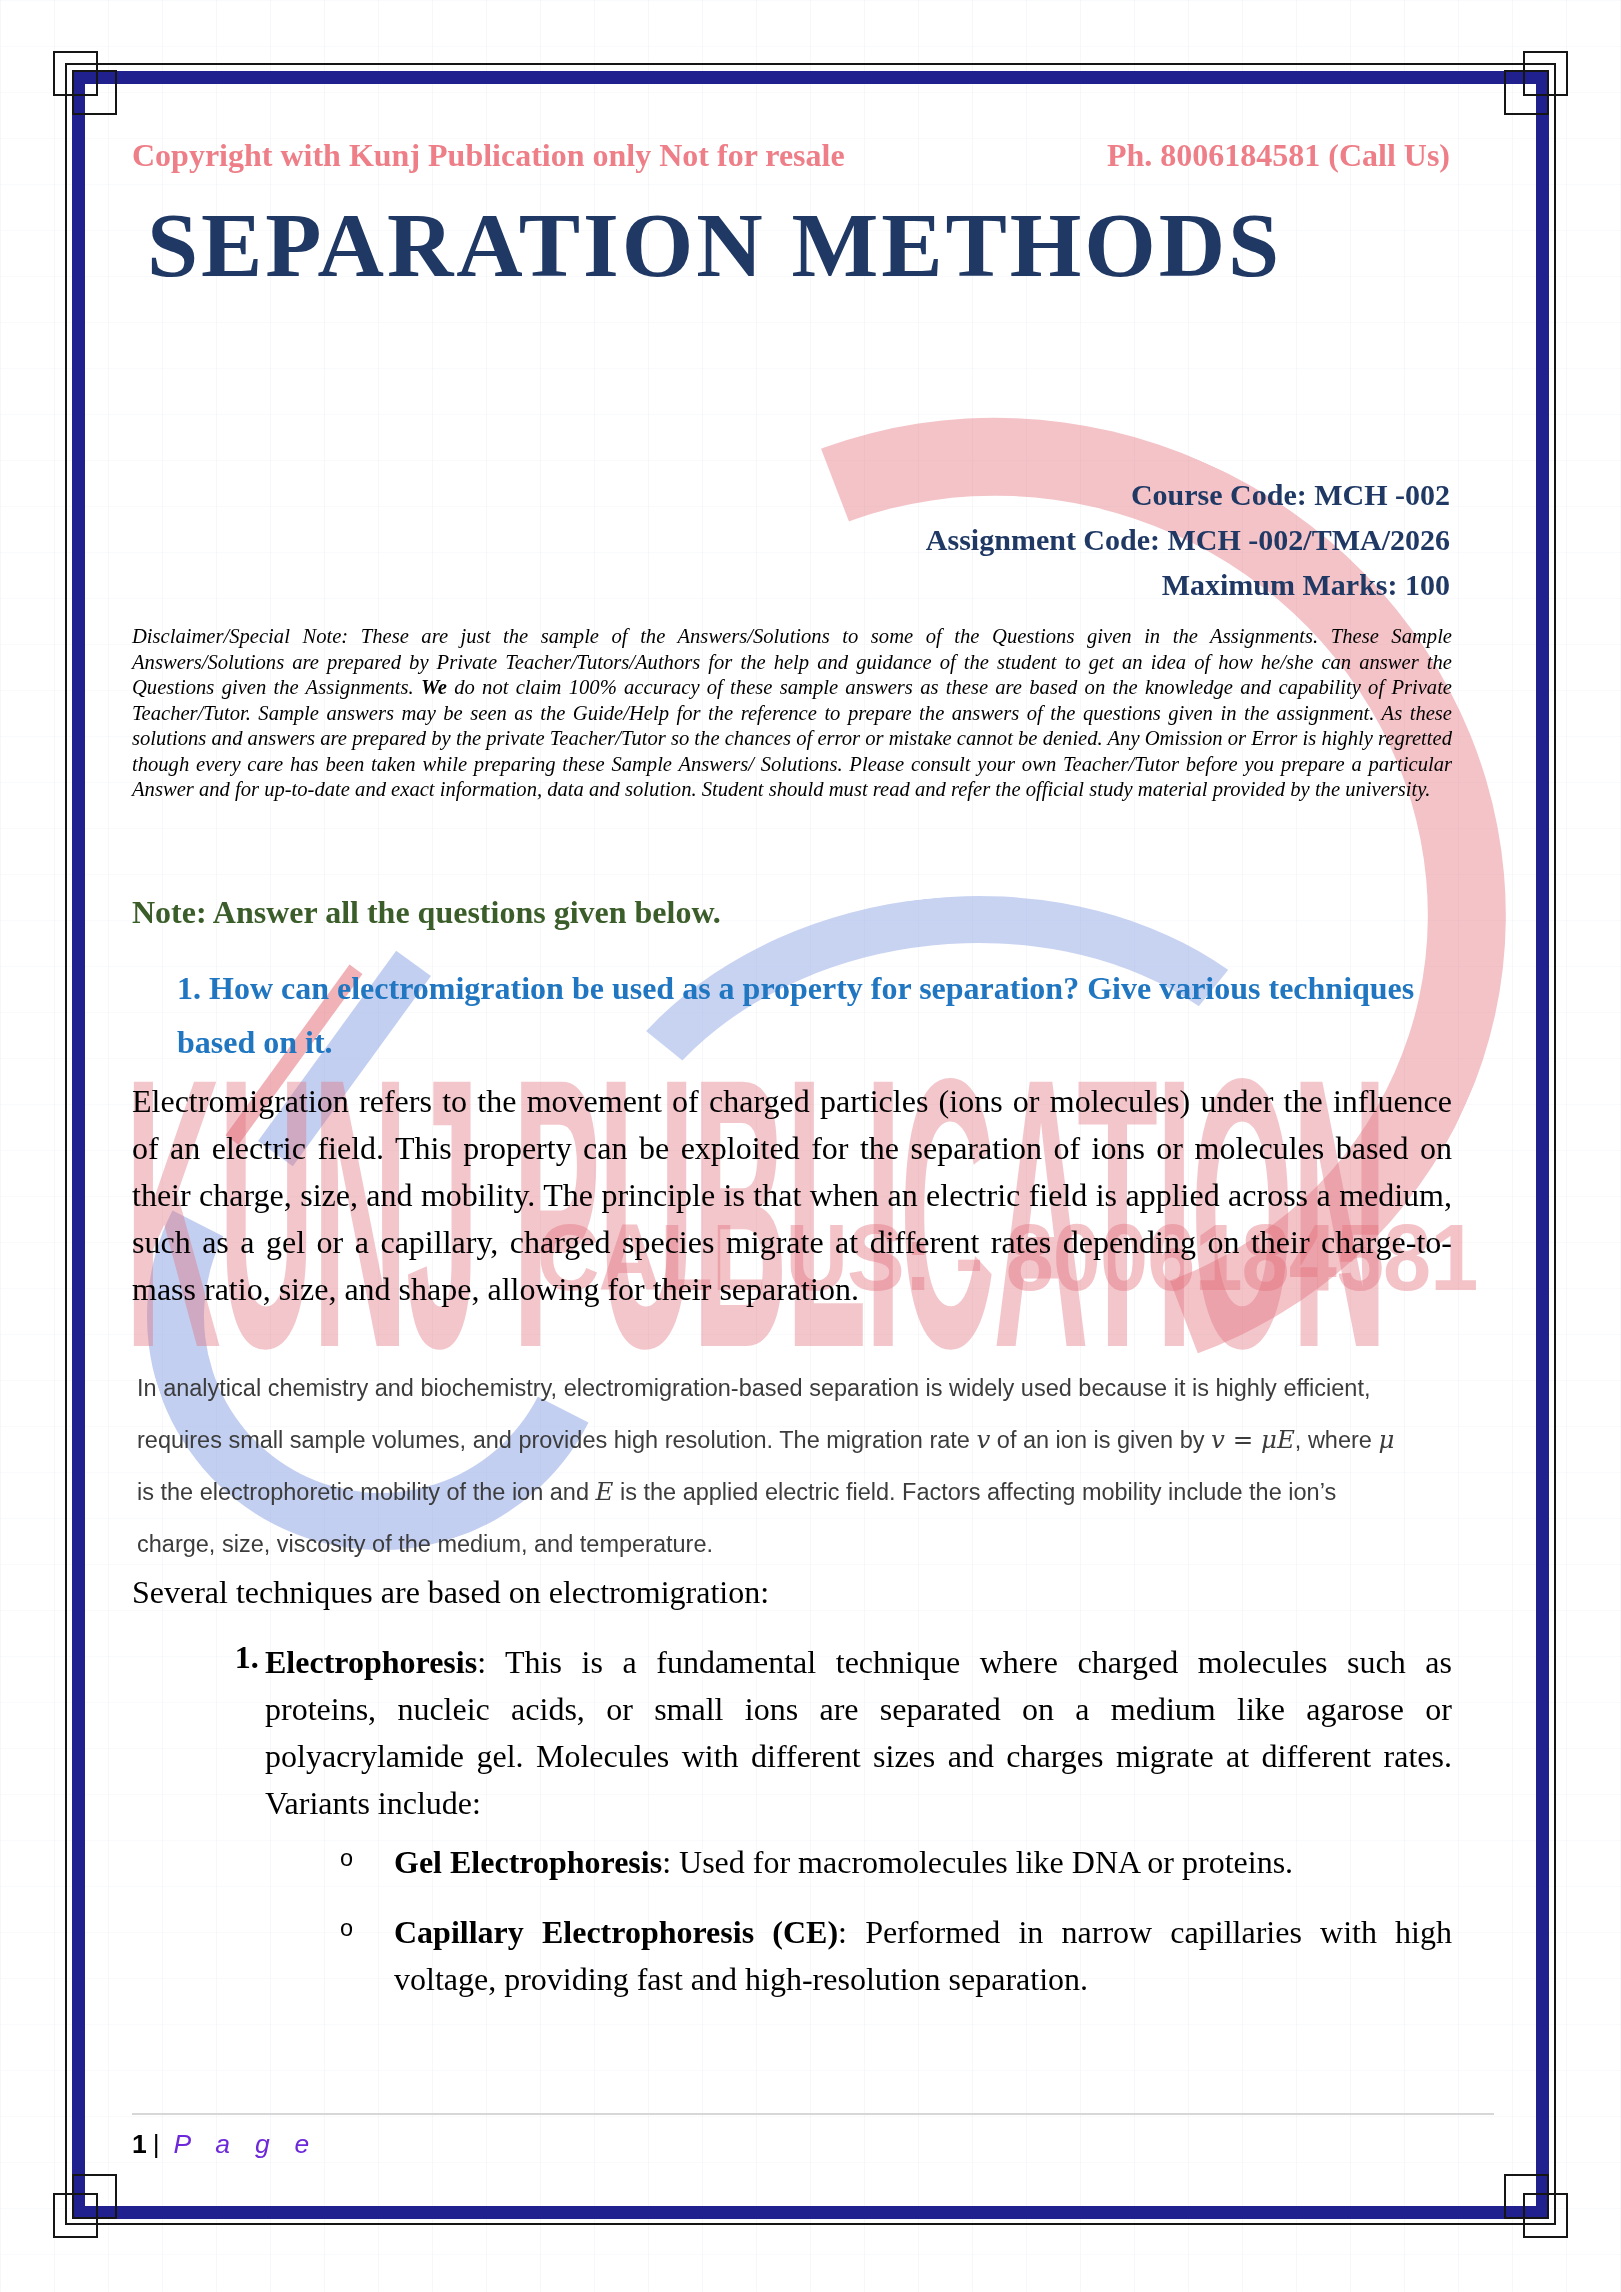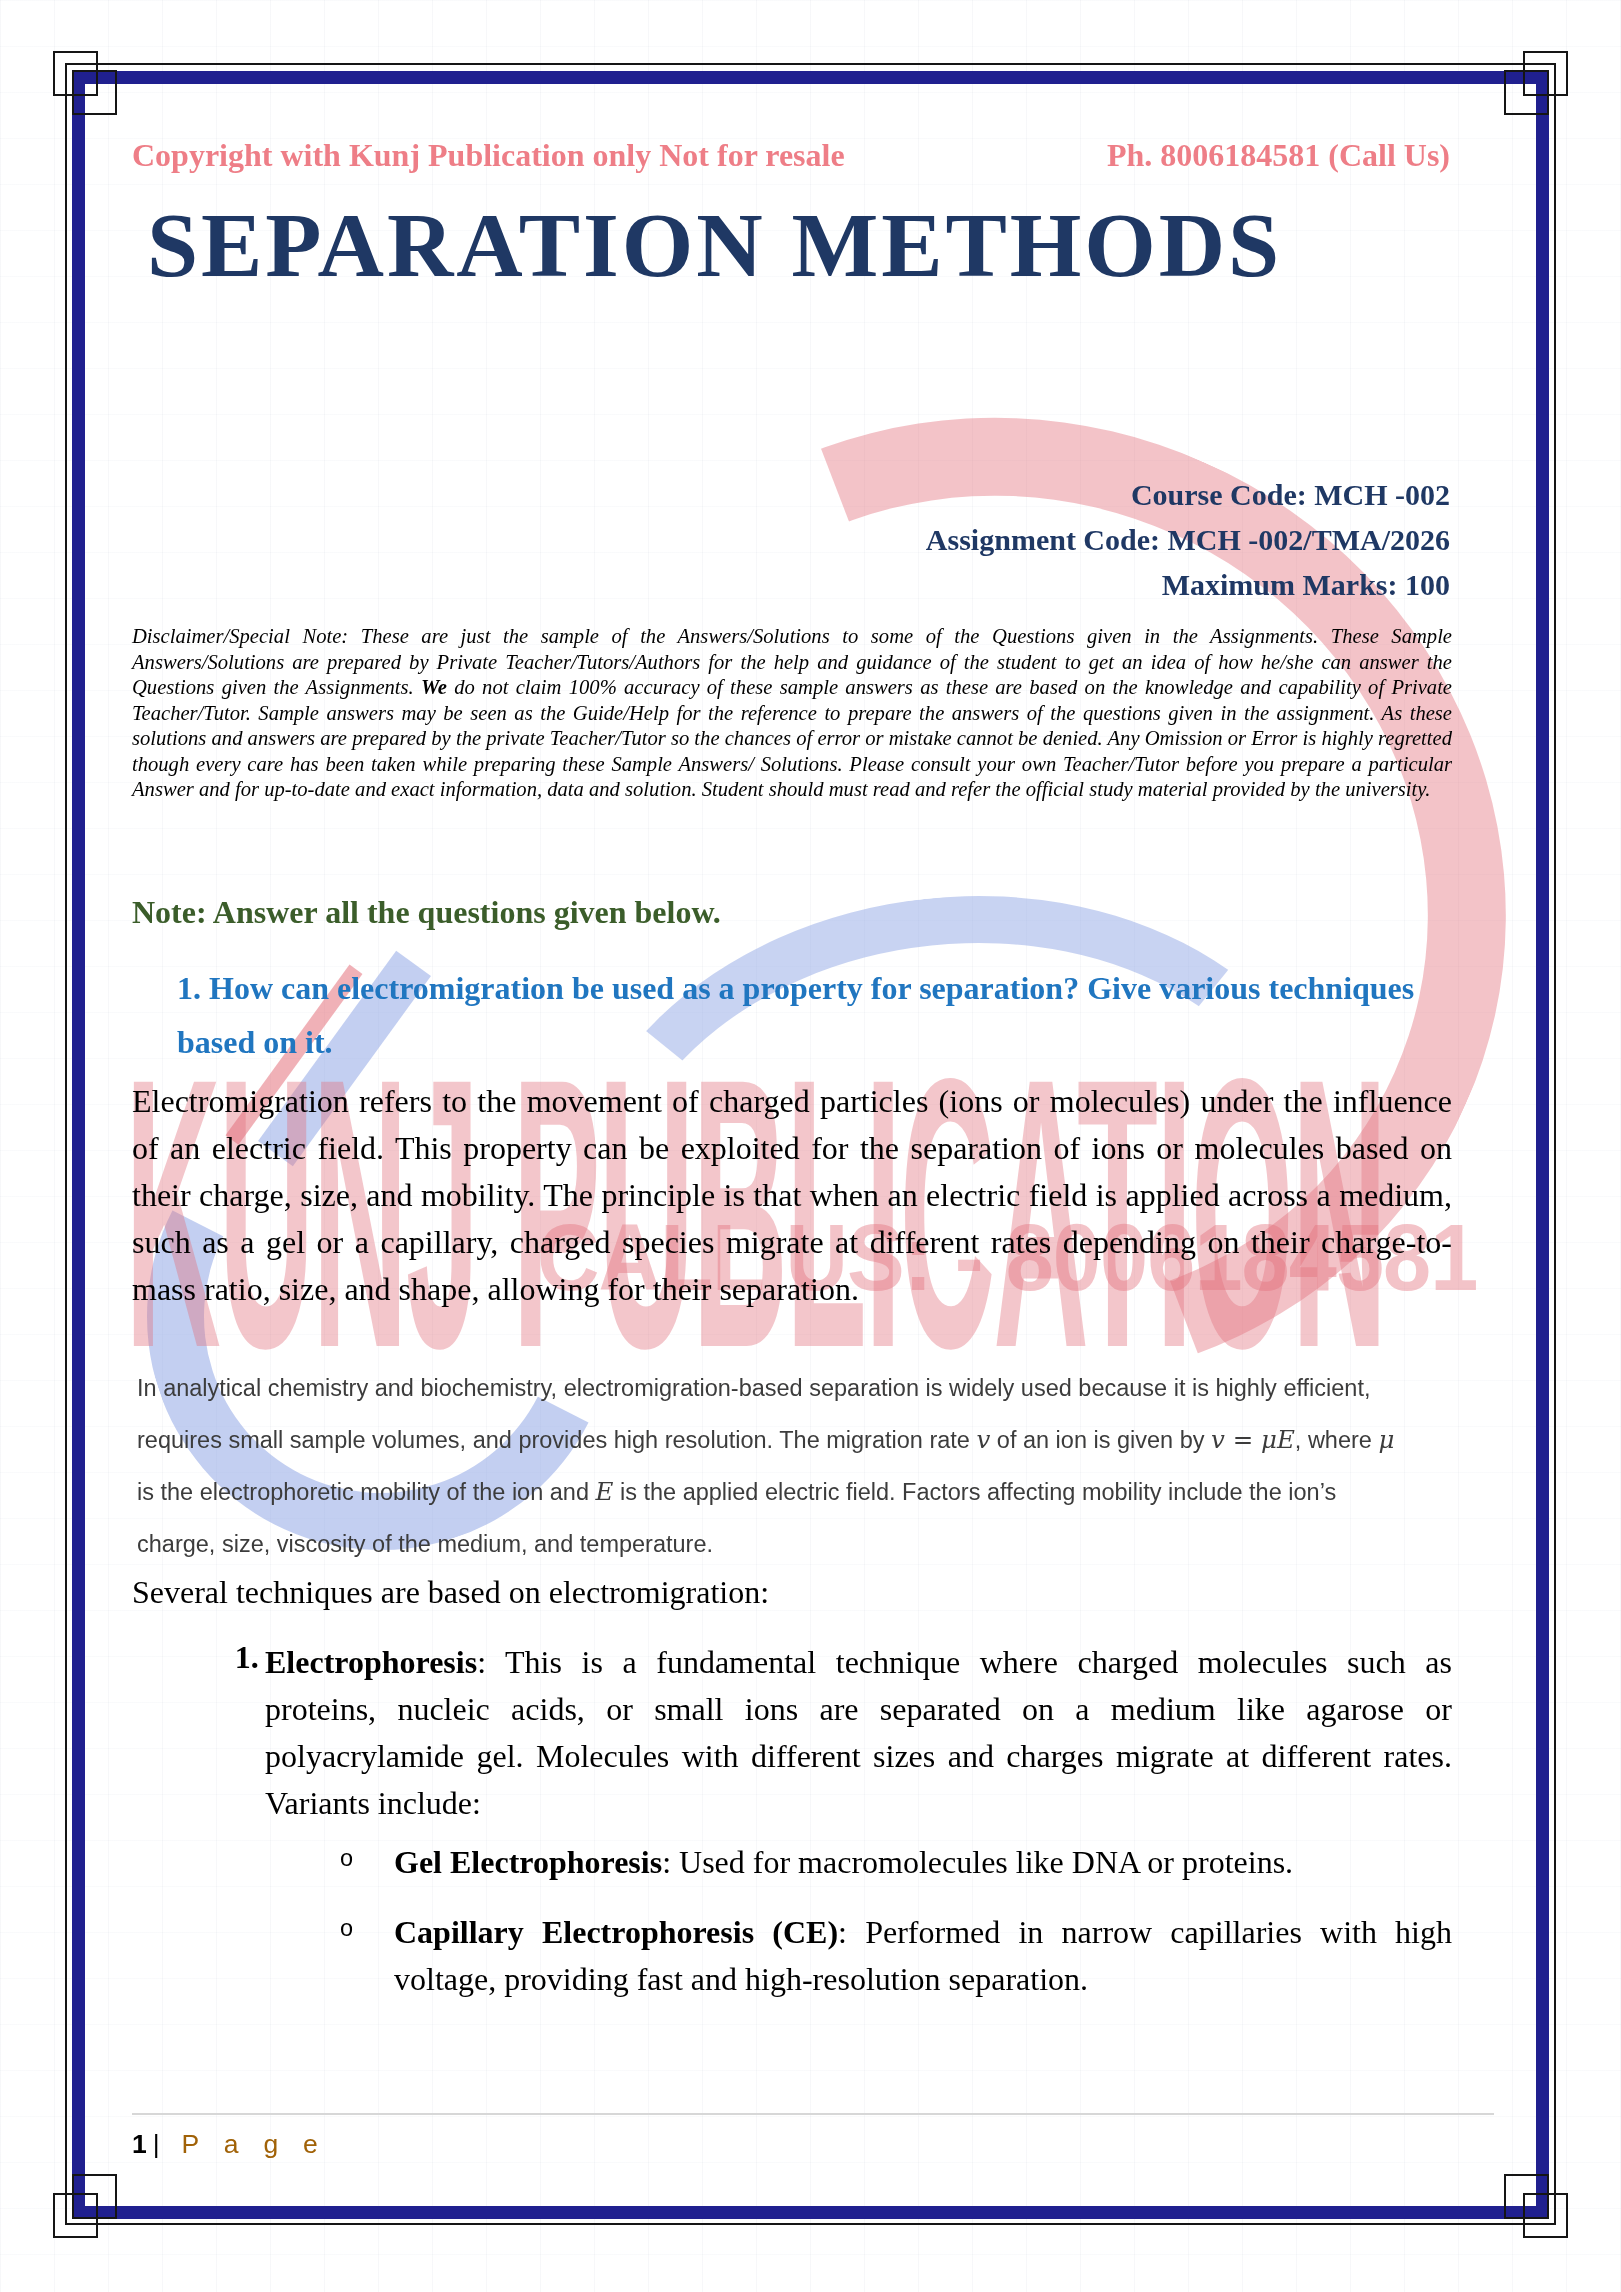--- a/index.html
+++ b/index.html
@@ -139,21 +139,21 @@
   .foot-rule{
     position:absolute;left:132px;top:2113px;width:1362px;height:0;
     border-top:2px solid #d7d7d7;
   }
   .footer{
     position:absolute;left:132px;top:2129px;
     font-family:"Liberation Sans","DejaVu Sans",sans-serif;
     font-size:26.5px;color:#000;
   }
   .footer .pg-num{font-weight:bold;}
-  .footer .pg-label{color:#a16207;letter-spacing:8.8px;margin-left:22px;}
+  .footer .pg-label{color:#6d28d9;letter-spacing:8.8px;margin-left:14px;font-style:italic;}
   .footer .sep{margin-left:5.9px;}
 </style>
 </head>
 <body>
 
 <div class="page">
 
   <div class="grid"></div>
 
   <div class="wm">

